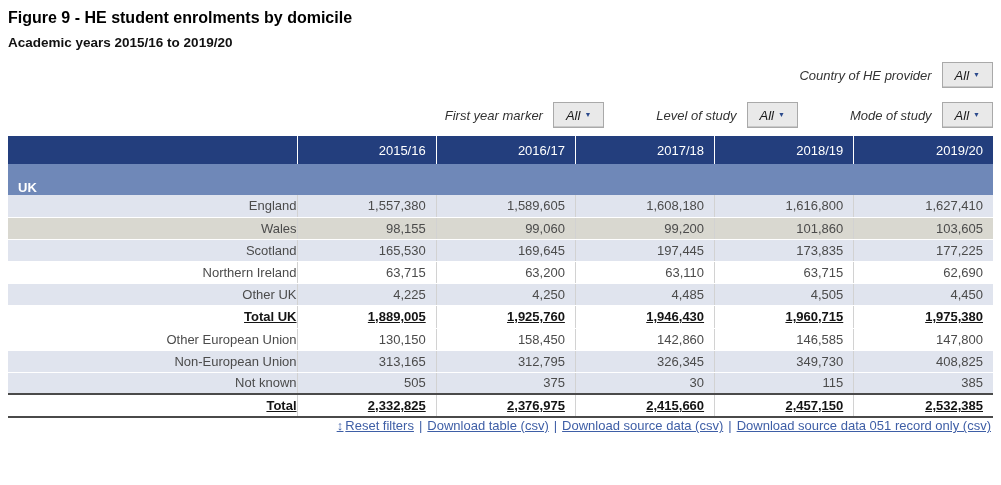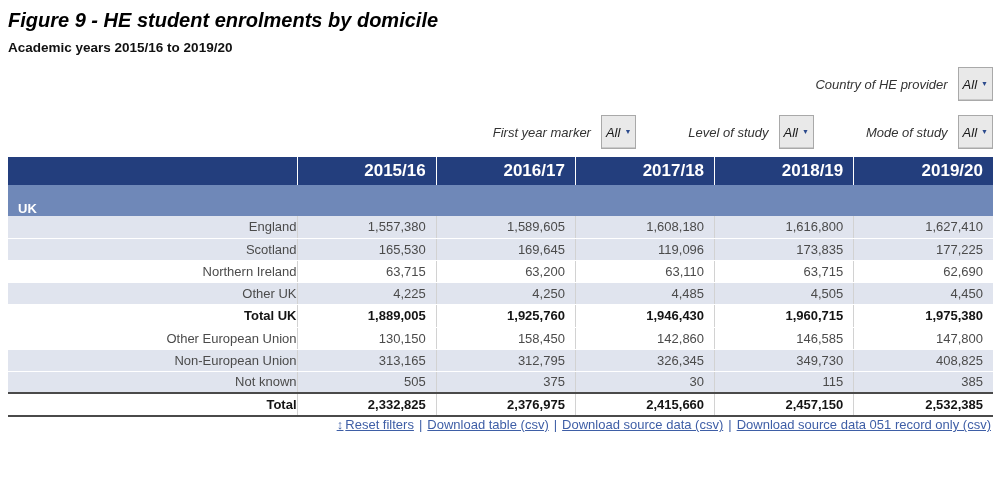--- a/index.html
+++ b/index.html
@@ -5,62 +5,62 @@
   * { margin: 0; padding: 0; box-sizing: border-box; }
   html, body {
     width: 1001px; height: 485px;
     background: #fff;
     font-family: "Liberation Sans", "DejaVu Sans", sans-serif;
     overflow: hidden;
   }
   .page { padding: 8px 8px 0 8px; width: 1001px; }
 
   
-  .title { font-size: 20px; font-weight: bold; color: #000; line-height: 1.25; font-style: italic; }
+  .title { font-size: 16px; font-weight: bold; color: #000; line-height: 1.25; }
   .subtitle { font-size: 13.5px; font-weight: bold; color: #111; margin-top: 7px; }
 
   
   .filter-row { display: flex; justify-content: flex-end; align-items: center; font-style: italic; }
   .filter-row.row1 { margin-top: 12px; }
   .filter-row.row2 { margin-top: 14px; margin-bottom: 8px; }
   .filter-group { display: flex; align-items: center; margin-left: 52px; }
   .flabel { font-size: 13px; color: #333; margin-right: 10px; white-space: nowrap; }
   .dd {
     display: inline-flex; align-items: center; justify-content: center;
-    min-width: 35px; height: 34px; padding: 0 4px;
+    min-width: 35px; height: 26px; padding: 0 12px;
     background: var(--dropdown_bg); border: 1px solid var(--dropdown_border);
     box-shadow: inset 0 -1px 0 #c9c9c9;
     cursor: pointer; user-select: none;
   }
   .dd-val { font-size: 13px; color: #1a1a1a; }
   .dd-caret { font-size: 7px; color: var(--caret_color); margin-left: 4px; transform: translateY(-1px); }
 
   
   table { border-collapse: collapse; table-layout: fixed; width: 985px; }
   col.c-label { width: 289px; }
   col.c-year  { width: 139.2px; }
   thead th {
     background: var(--header_bg); color: var(--header_text);
-    font-size: 17px; font-weight: bold; text-align: right;
+    font-size: 13px; font-weight: normal; text-align: right;
     height: 28px; padding: 0 10px 0 0;
     border-left: 1px solid #fff;
   }
   thead th:first-child { border-left: none; }
   tr.section-row td {
     background: var(--section_bg); color: #fff;
     font-size: 13px; font-weight: bold; text-align: left;
     height: 23px; padding: 16px 0 0 10px;
   }
   tr.data-row td { height: 22px; font-size: 13px; color: var(--text_color); border-bottom: 1px solid #fff; }
   tr.data-row .label-cell { text-align: right; padding-left: 10px; }
   tr.data-row .value-cell { text-align: right; padding-right: 10px; border-left: 1px solid #d2d2d2; }
   .bg-stripe td { background: var(--stripe_bg); }
   .bg-white  td { background: var(--white_bg); padding-left: 15px; }
   .bg-beige  td { background: var(--beige_bg); }
-  tr.bold td { font-weight: bold; color: #141414; height: 23px; }
+  tr.bold td { font-weight: bold; color: #141414; height: 23px; text-decoration: underline; }
   tr.subtotal td { border-top: 1px solid #d0d0d0; }
   tr.grand td { border-top: 2px solid var(--grand_border); border-bottom: 2px solid var(--grand_border); }
   tr.highlight { outline: 3px solid var(--highlight_border); outline-offset: 0px; }
 
   
   .footer { margin-top: 0; text-align: right; font-size: 13px; padding-right: 2px; white-space: nowrap; }
   .footer a { color: var(--link_color); text-decoration: underline; cursor: pointer; }
   .footer .sep { color: var(--link_color); margin: 0 5px; text-decoration: none; }
   .reset-icon { text-decoration: underline; margin-right: 2px; }
 </style>
@@ -130,25 +130,33 @@
           <td colspan="6">UK</td>
         </tr>
         <tr class="data-row bg-stripe">
           <td class="label-cell">England</td>
           <td class="value-cell">1,557,380</td>
           <td class="value-cell">1,589,605</td>
           <td class="value-cell">1,608,180</td>
           <td class="value-cell">1,616,800</td>
           <td class="value-cell">1,627,410</td>
         </tr>
+        <tr class="data-row bg-beige">
+          <td class="label-cell">Wales</td>
+          <td class="value-cell">98,155</td>
+          <td class="value-cell">99,060</td>
+          <td class="value-cell">99,200</td>
+          <td class="value-cell">101,860</td>
+          <td class="value-cell">103,605</td>
+        </tr>
         <tr class="data-row bg-stripe">
           <td class="label-cell">Scotland</td>
           <td class="value-cell">165,530</td>
           <td class="value-cell">169,645</td>
-          <td class="value-cell">119,096</td>
+          <td class="value-cell">197,445</td>
           <td class="value-cell">173,835</td>
           <td class="value-cell">177,225</td>
         </tr>
         <tr class="data-row bg-white">
           <td class="label-cell">Northern Ireland</td>
           <td class="value-cell">63,715</td>
           <td class="value-cell">63,200</td>
           <td class="value-cell">63,110</td>
           <td class="value-cell">63,715</td>
           <td class="value-cell">62,690</td>

